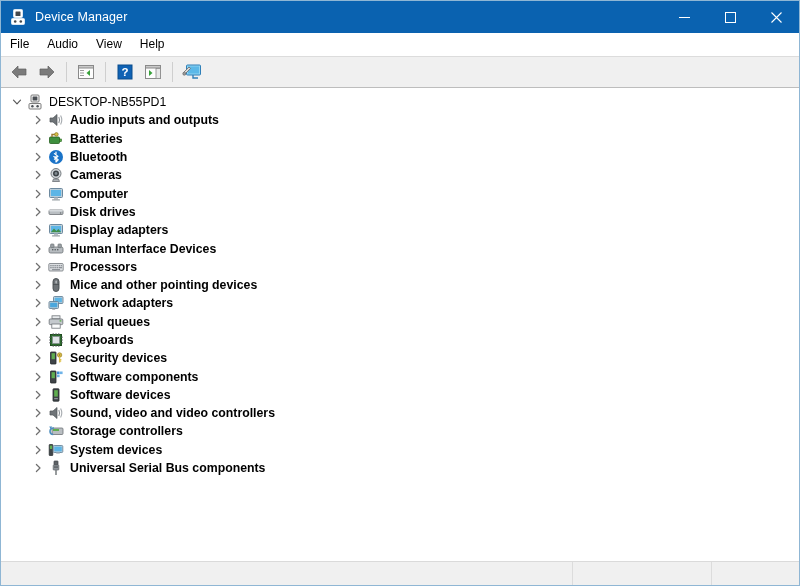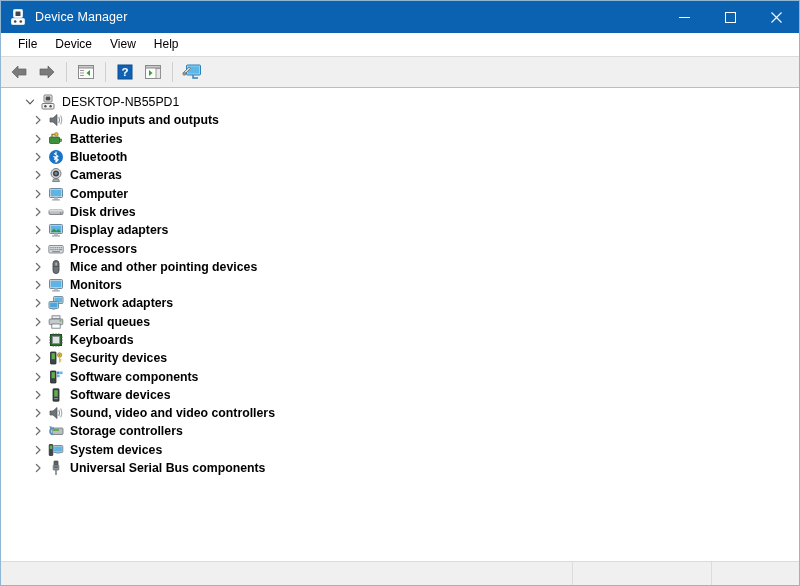--- a/index.html
+++ b/index.html
@@ -64,21 +64,21 @@
     cursor: default;
   }
   .winbtn svg { display: block; }
 
   
   #menubar {
     height: 22px;
     background: #ffffff;
     display: flex;
     align-items: center;
-    padding-left: 8px;
+    padding-left: 0;
     flex: 0 0 auto;
     border-bottom: 1px solid #ffffff;
   }
   .menu-item {
     font-size: 12px;
     color: #000000;
     padding: 2px 9px;
     cursor: default;
     white-space: nowrap;
   }
@@ -121,21 +121,21 @@
     position: absolute;
     left: 0; top: 5px; right: 0;
   }
   .row {
     height: 18.3px;
     display: flex;
     align-items: center;
     cursor: default;
     white-space: nowrap;
   }
-  .row.root { padding-left: 8px; margin-left: 13px; }
+  .row.root { padding-left: 8px; }
   .row.child { padding-left: 29px; font-weight: bold; }
   .chev {
     width: 16px;
     height: 16px;
     flex: 0 0 auto;
     display: flex;
     align-items: center;
     justify-content: center;
   }
   .ico {
@@ -207,21 +207,21 @@
       <div class="winbtn close">
         <svg width="11" height="11" viewBox="0 0 11 11">
           <path d="M0.5 0.5 L10.5 10.5 M10.5 0.5 L0.5 10.5" stroke="#ffffff" stroke-width="1.1" fill="none"></path>
         </svg>
       </div>
     </div>
   </div>
 
   <div id="menubar">
     <div class="menu-item">File</div>
-    <div class="menu-item">Device</div>
+    <div class="menu-item">Audio</div>
     <div class="menu-item">View</div>
     <div class="menu-item">Help</div>
   </div>
 
   <div id="toolbar">
     <div class="tb-btn">
       <svg width="18" height="16" viewBox="0 0 18 16">
         <path d="M8 2 L2 8 L8 14 L8 11 L16 11 L16 5 L8 5 Z" fill="#7b7b7b" stroke="#5f5f5f" stroke-width=".7" stroke-linejoin="round"></path>
       </svg>
     </div>
@@ -399,20 +399,38 @@
             <rect x="2.8" y="3.8" width="10.4" height="6.4" fill="#5cb5e6"></rect>
             <path d="M2.8 10.2 L6 6.5 L8.4 9 L10.4 7 L13.2 10.2 Z" fill="#3f8f4a"></path>
             <rect x="6" y="11.5" width="4" height="2" fill="#b8bec3"></rect>
             <rect x="4" y="13.2" width="8" height="1.3" rx=".5" fill="#9aa1a6"></rect>
           </svg>
         </span>
         <span class="label">Display adapters</span>
       </div>
 
 
+      <div class="row child">
+        <span class="chev">
+          <svg width="10" height="10" viewBox="0 0 10 10">
+              <path d="M3.4 1.5 L7 5 L3.4 8.5" stroke="#6e6e6e" stroke-width="1.2" fill="none" stroke-linecap="round" stroke-linejoin="round"></path>
+            </svg>
+        </span>
+        <span class="ico">
+          <svg width="16" height="16" viewBox="0 0 16 16">
+            <rect x="1" y="6" width="14" height="6" rx="1.6" fill="#b7bcc0" stroke="#6d7276" stroke-width=".8"></rect>
+            <rect x="2.6" y="3" width="3.4" height="3.6" rx=".8" fill="#9aa0a5" stroke="#6d7276" stroke-width=".7"></rect>
+            <rect x="10" y="3" width="3.4" height="3.6" rx=".8" fill="#9aa0a5" stroke="#6d7276" stroke-width=".7"></rect>
+            <rect x="4" y="8" width="1.4" height="1.4" fill="#5e6367"></rect>
+            <rect x="6.5" y="8" width="1.4" height="1.4" fill="#5e6367"></rect>
+            <rect x="9" y="8" width="1.4" height="1.4" fill="#5e6367"></rect>
+          </svg>
+        </span>
+        <span class="label">Human Interface Devices</span>
+      </div>
 
       <div class="row child">
         <span class="chev">
           <svg width="10" height="10" viewBox="0 0 10 10">
               <path d="M3.4 1.5 L7 5 L3.4 8.5" stroke="#6e6e6e" stroke-width="1.2" fill="none" stroke-linecap="round" stroke-linejoin="round"></path>
             </svg>
         </span>
         <span class="ico">
           <svg width="16" height="16" viewBox="0 0 16 16">
             <rect x="0.8" y="4.5" width="14.4" height="7.5" rx="1" fill="#dcdfe2" stroke="#74797d" stroke-width=".8"></rect>
@@ -442,36 +460,20 @@
         <span class="ico">
           <svg width="16" height="16" viewBox="0 0 16 16">
             <rect x="5" y="1.5" width="6" height="13" rx="3" fill="#6d7276" stroke="#44494d" stroke-width=".9"></rect>
             <rect x="7.6" y="3.5" width="1" height="3" rx=".5" fill="#d9dde0"></rect>
             <path d="M5 7.5 L11 7.5" stroke="#44494d" stroke-width=".7"></path>
           </svg>
         </span>
         <span class="label">Mice and other pointing devices</span>
       </div>
 
-      <div class="row child">
-        <span class="chev">
-          <svg width="10" height="10" viewBox="0 0 10 10">
-              <path d="M3.4 1.5 L7 5 L3.4 8.5" stroke="#6e6e6e" stroke-width="1.2" fill="none" stroke-linecap="round" stroke-linejoin="round"></path>
-            </svg>
-        </span>
-        <span class="ico">
-          <svg width="16" height="16" viewBox="0 0 16 16">
-            <rect x="1.5" y="2.5" width="13" height="9" rx="1" fill="#cfd4d8" stroke="#5d7e96" stroke-width=".9"></rect>
-            <rect x="2.8" y="3.8" width="10.4" height="6.4" fill="#5cb5e6"></rect>
-            <rect x="6" y="11.5" width="4" height="2" fill="#b8bec3"></rect>
-            <rect x="4" y="13.2" width="8" height="1.3" rx=".5" fill="#9aa1a6"></rect>
-          </svg>
-        </span>
-        <span class="label">Monitors</span>
-      </div>
 
       <div class="row child">
         <span class="chev">
           <svg width="10" height="10" viewBox="0 0 10 10">
               <path d="M3.4 1.5 L7 5 L3.4 8.5" stroke="#6e6e6e" stroke-width="1.2" fill="none" stroke-linecap="round" stroke-linejoin="round"></path>
             </svg>
         </span>
         <span class="ico">
           <svg width="16" height="16" viewBox="0 0 16 16">
             <rect x="5.5" y="1.5" width="9.5" height="7" rx="1" fill="#cfd4d8" stroke="#5d7e96" stroke-width=".85"></rect>

